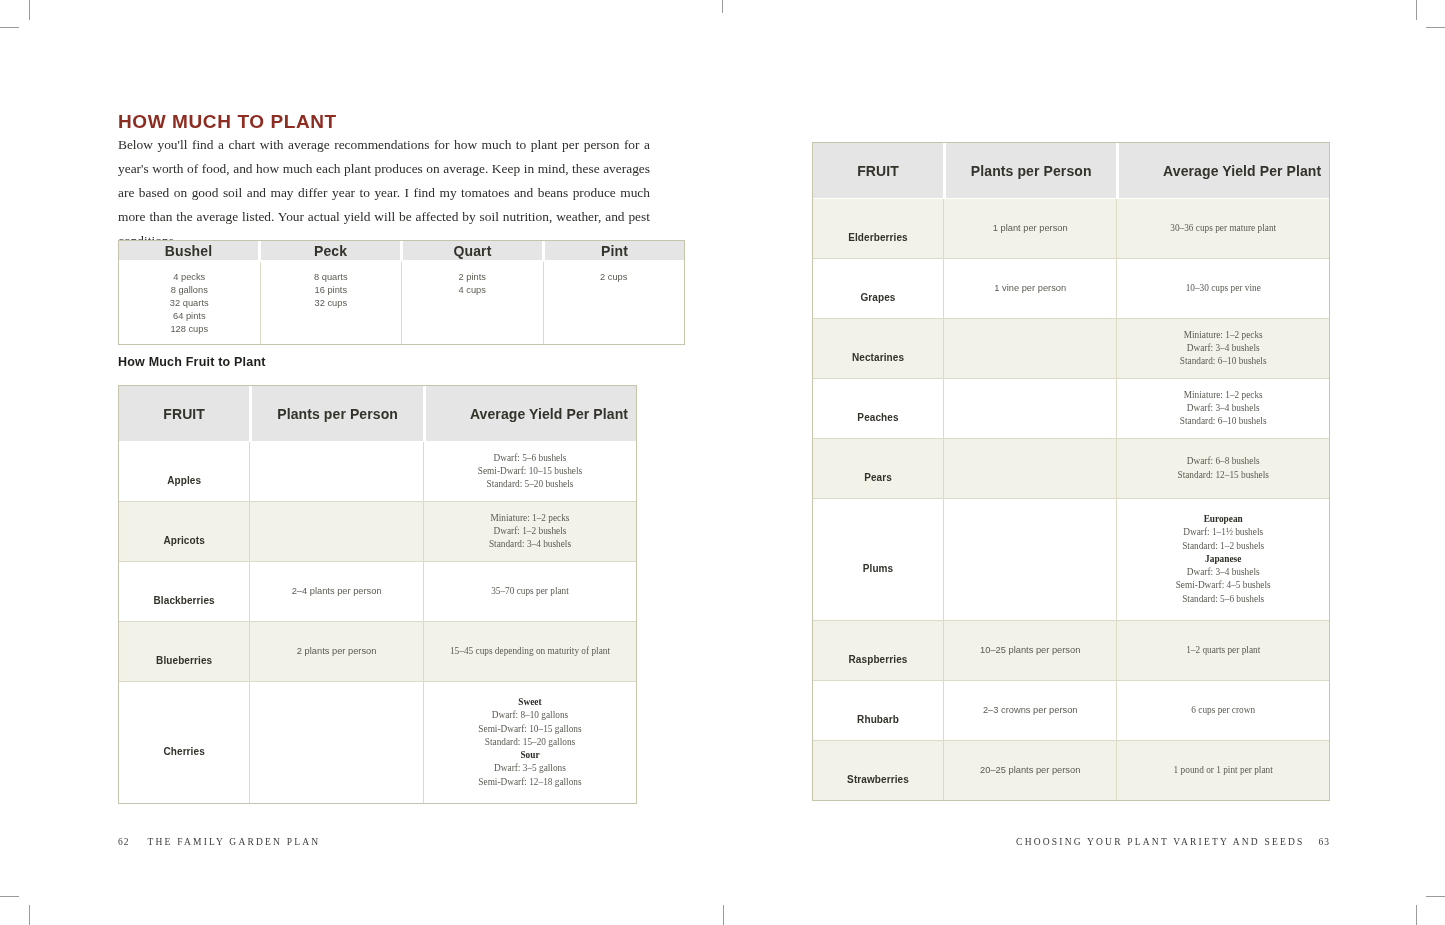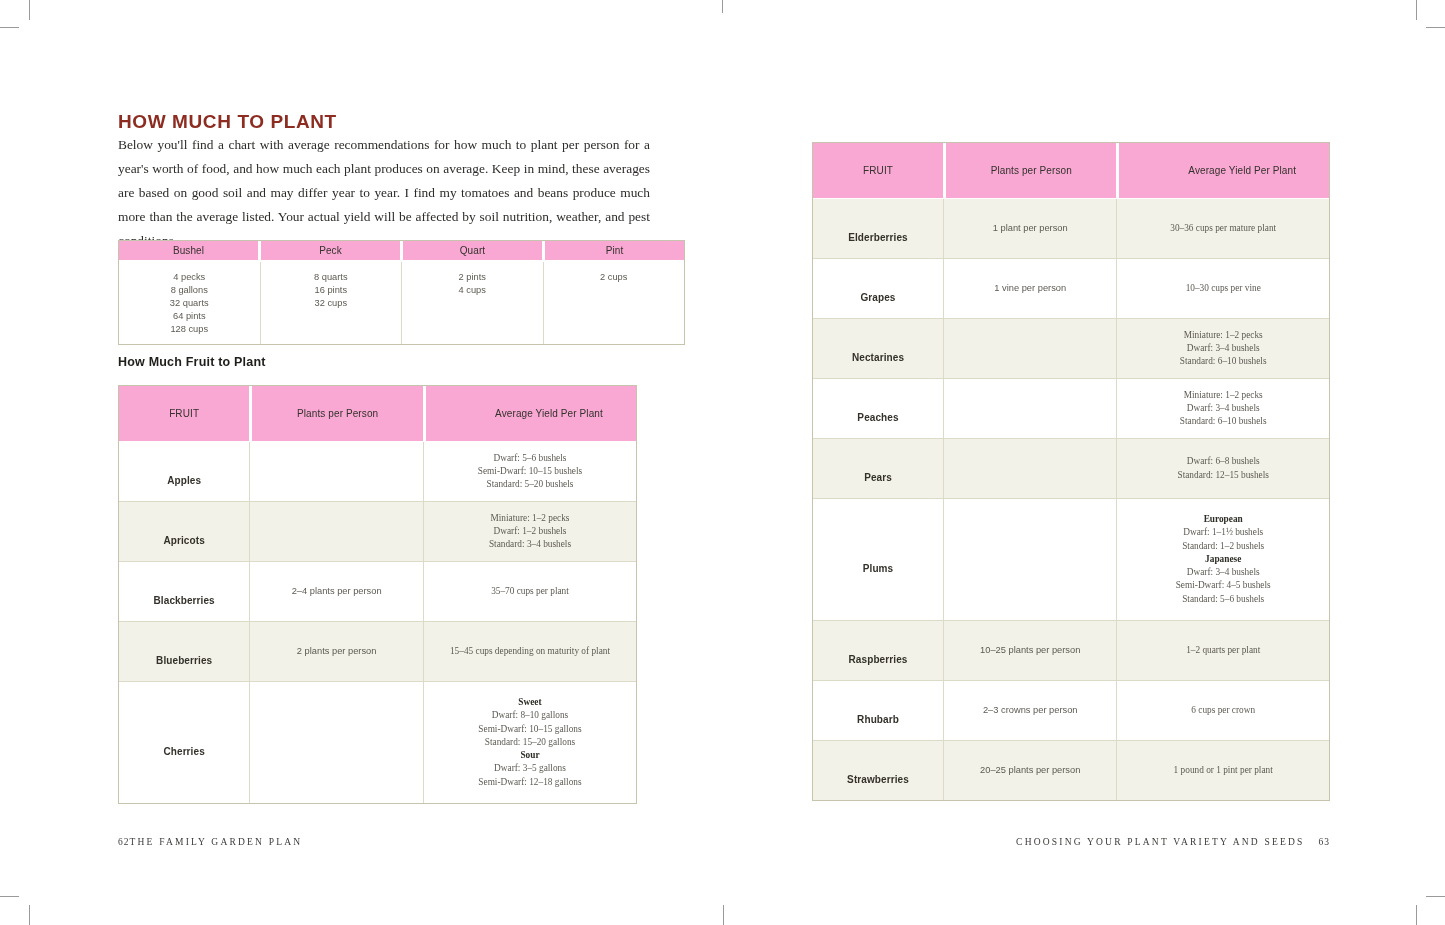--- a/index.html
+++ b/index.html
@@ -32,23 +32,23 @@
   }
   .fruit-heading {
     position: absolute; left: 118px; top: 355px;
     font-size: 12.5px; font-weight: bold; color: #1f1e1b;
     letter-spacing: 0.2px;
   }
 
   
   .tbl { position: absolute; border: 1px solid #c6c4ac; background: #ffffff; }
   .hcell {
-    background: #f9a8d4;
+    background: #e5e5e5;
     display: flex; align-items: center; justify-content: center;
-    font-size: 10px; font-weight: normal; color: #33322b;
+    font-size: 14px; font-weight: bold; color: #33322b;
     letter-spacing: 0.1px;
   }
   .hcell + .hcell { border-left: 3px solid #ffffff; }
 
   
   .conv { left: 118px; top: 240px; width: 567px; }
   .conv-head { display: flex; height: 21px; border-bottom: 2px solid #ffffff; }
   .conv-head .hcell { flex: 1 1 0; }
   .conv-body { display: flex; min-height: 79px; }
   .conv-col {
@@ -84,21 +84,21 @@
   
   .footer {
     position: absolute; top: 837px;
     font-family: "Liberation Serif", serif;
     font-size: 9.5px; color: #3c3b38; letter-spacing: 2.2px;
     white-space: nowrap;
   }
   .footer-left { left: 118px; }
   .footer-right { right: 115px; text-align: right; }
   .footer .pagenum { letter-spacing: 1px; }
-  .footer-left .pagenum { }
+  .footer-left .pagenum { margin-right: 18px; }
   .footer-right .pagenum { margin-left: 14px; }
 </style>
 </head>
 <body>
 
 <div class="canvas">
 
   <div class="crop v" style="left:29px; top:0; height:20px;"></div>
   <div class="crop h" style="left:0; top:27px; width:19px;"></div>
   <div class="crop v" style="left:722px; top:0; height:13px;"></div>

